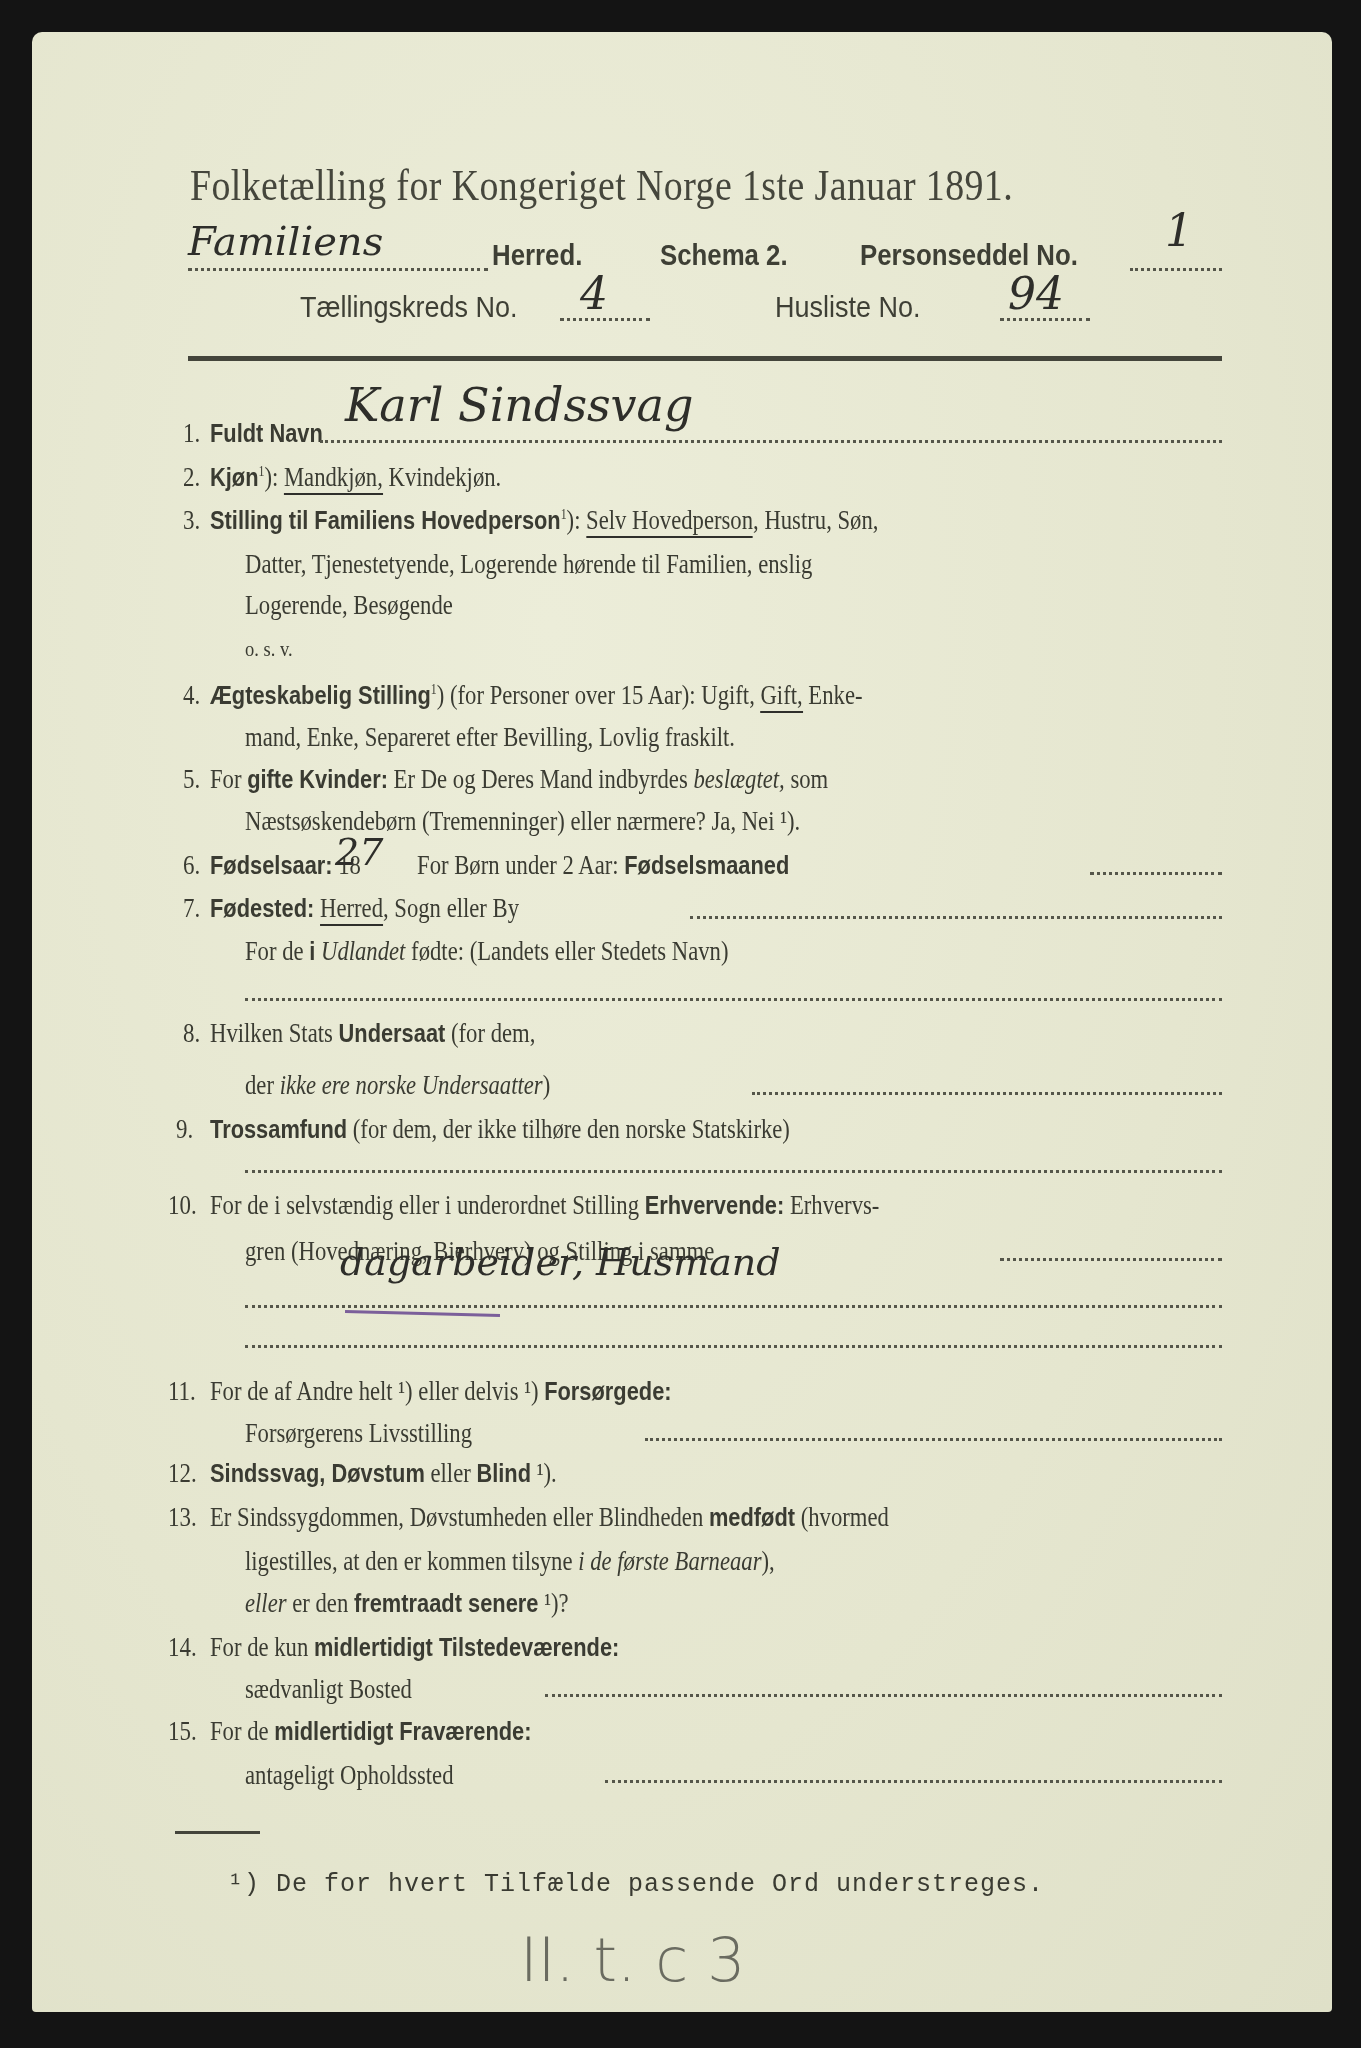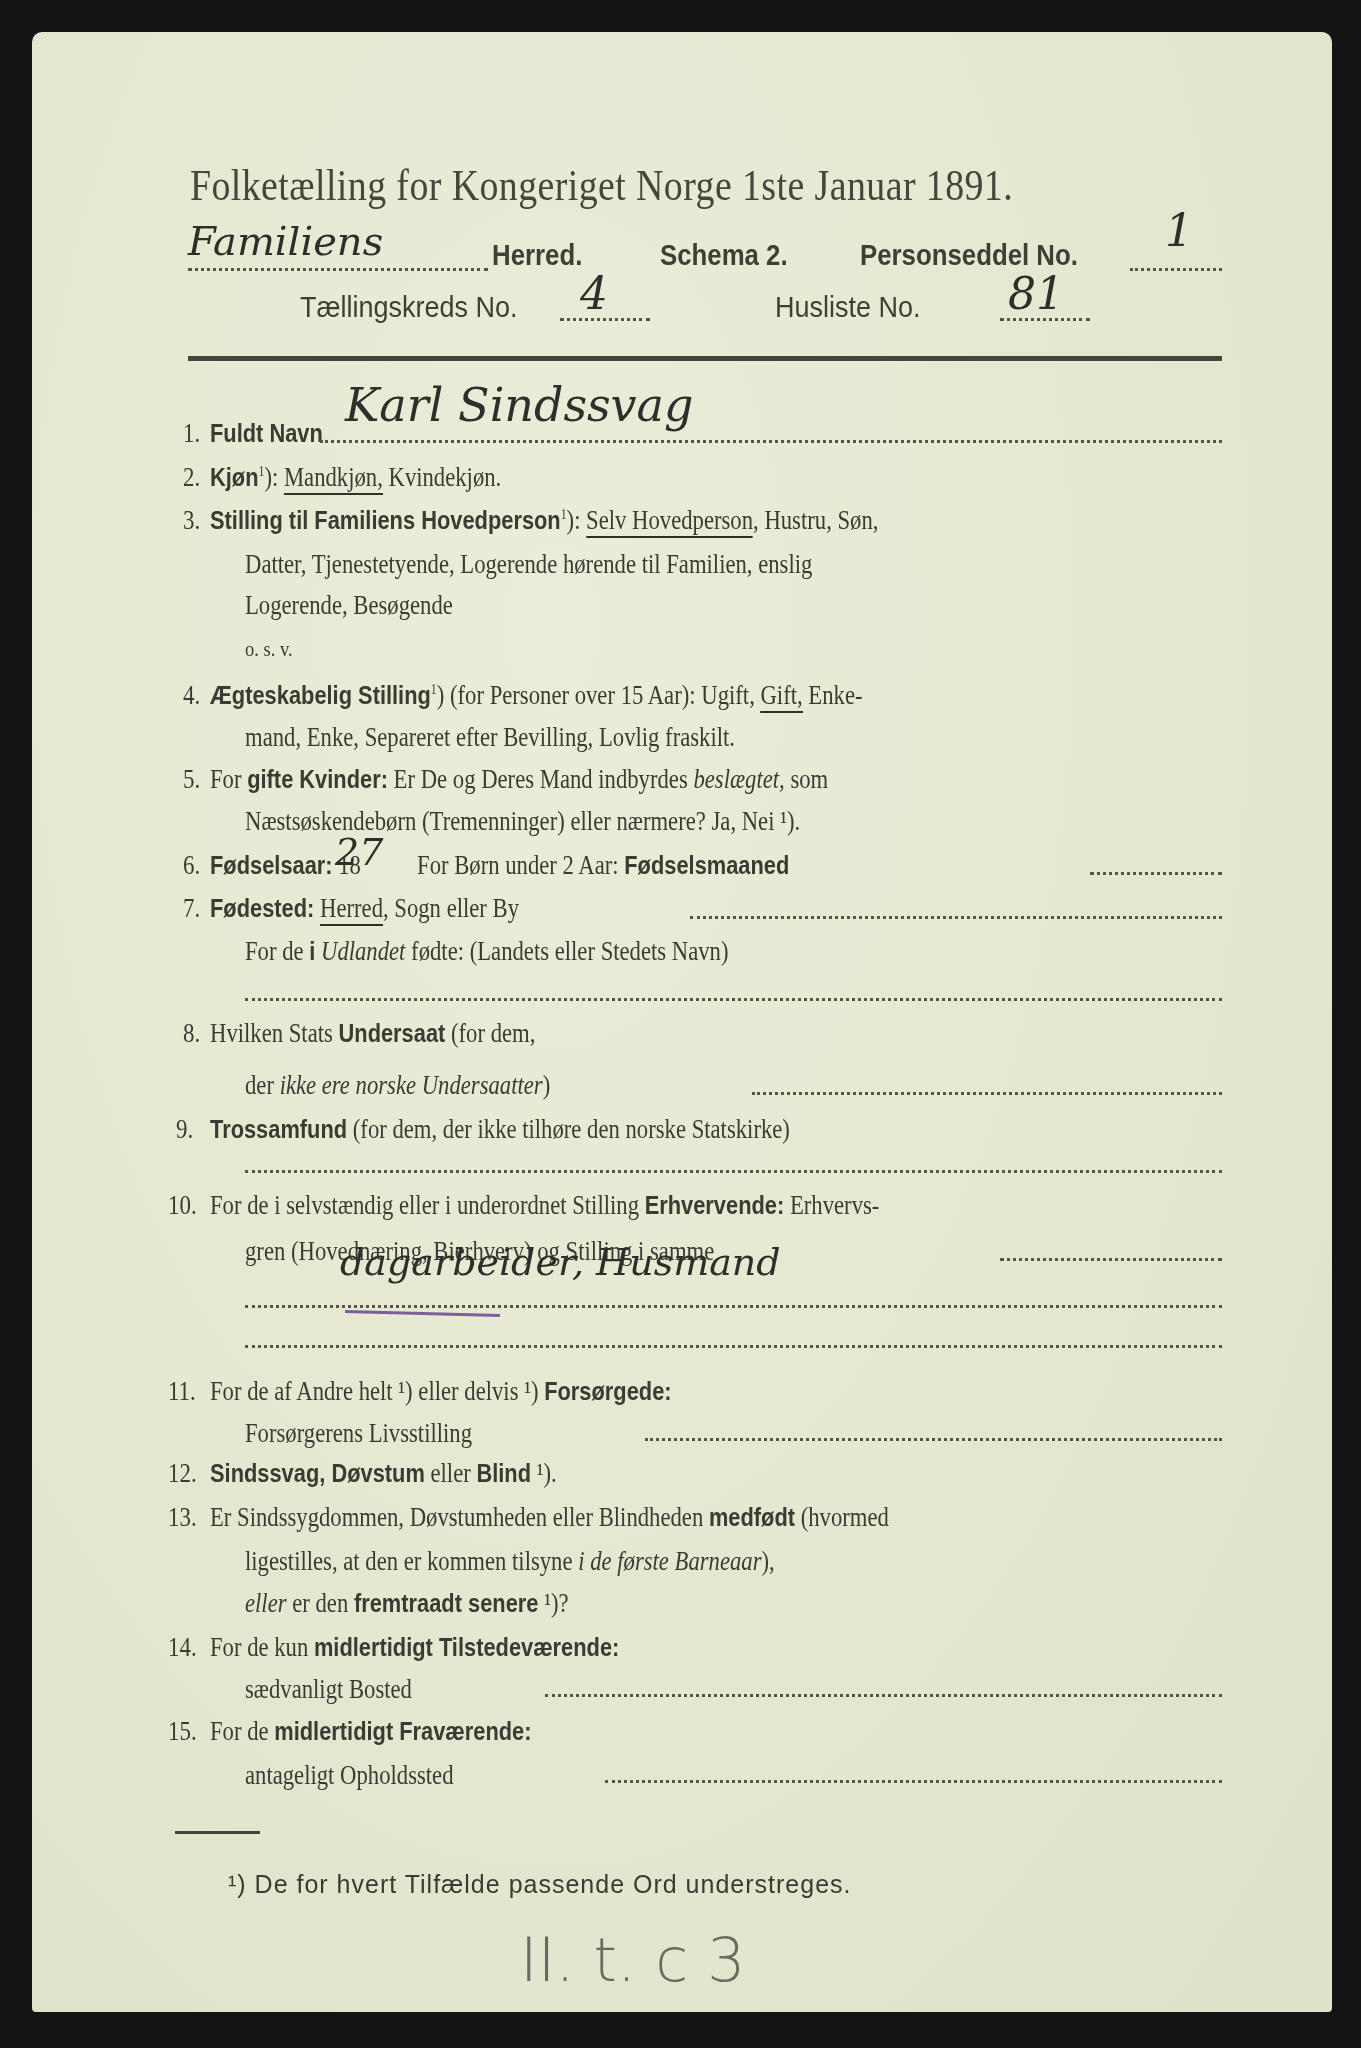--- a/index.html
+++ b/index.html
@@ -20,21 +20,21 @@
   .head2 { font-size: 30px; font-family: "Liberation Sans", sans-serif; font-weight: bold; color: #3e3f35; transform: scaleX(0.86); transform-origin: left center; }
   .head3 { font-size: 30px; font-family: "Liberation Sans", sans-serif; color: #3e3f35; }
   .hand { font-family: "DejaVu Serif", serif; font-style: italic; color: #2e2e2a; }
   .dots { border-bottom: 3px dotted #55564a; height: 0; position: absolute; }
   .rule { position: absolute; background: #44453b; }
   .num { position: absolute; font-size: 27px; color: #3a3b32; transform: scaleX(0.85); transform-origin: left center; }
   .line { position: absolute; font-size: 27px; color: #3a3b32; white-space: nowrap; transform: scaleX(0.84); transform-origin: left center; }
   .line b { font-family: "Liberation Sans", sans-serif; font-weight: bold; font-size: 26px; }
   .line i { font-style: italic; }
   .u { border-bottom: 2px solid #2f2f2b; padding-bottom: 1px; }
-  .footnote { font-family: Liberation Sans, sans-serif; font-size: 25px; color: #3a3b32; letter-spacing: 1px; }
+  .footnote { font-family: Liberation Mono, monospace; font-size: 25px; color: #3a3b32; letter-spacing: 1px; }
   .pencil { color: #6a6b60; font-family: "DejaVu Sans", sans-serif; font-size: 60px; font-weight: 300; }
   .purple-line { position: absolute; background: #7b5f9a; height: 3px; transform: rotate(1.5deg); }
 </style>
 </head>
 <body>
 
 <div class="paper"></div>
 
 <div class="abs title" style="left:190px; top:160px;">Folketælling for Kongeriget Norge 1ste Januar 1891.</div>
 
@@ -44,21 +44,21 @@
 <div class="abs head2" style="left:660px; top:238px;">Schema 2.</div>
 <div class="abs head2" style="left:860px; top:238px;">Personseddel No.</div>
 <div class="dots" style="left:1130px; top:268px; width:92px;"></div>
 <div class="abs hand" style="left:1165px; top:205px; font-size:44px;">1</div>
 
 <div class="abs head3" style="left:300px; top:290px; transform:scaleX(0.9); transform-origin:left;">Tællingskreds No.</div>
 <div class="dots" style="left:560px; top:318px; width:90px;"></div>
 <div class="abs hand" style="left:580px; top:268px; font-size:44px;">4</div>
 <div class="abs head3" style="left:775px; top:290px; transform:scaleX(0.9); transform-origin:left;">Husliste No.</div>
 <div class="dots" style="left:1000px; top:318px; width:90px;"></div>
-<div class="abs hand" style="left:1008px; top:268px; font-size:44px;">81</div>
+<div class="abs hand" style="left:1008px; top:268px; font-size:44px;">94</div>
 
 <div class="rule" style="left:188px; top:356px; width:1034px; height:5px;"></div>
 
 <div class="num" style="left:183px; top:418px;">1.</div>
 <div class="line" style="left:210px; top:418px;"><b>Fuldt Navn</b></div>
 <div class="dots" style="left:320px; top:440px; width:902px;"></div>
 <div class="abs hand" style="left:345px; top:378px; font-size:46px;">Karl Sindssvag</div>
 
 <div class="num" style="left:183px; top:462px;">2.</div>
 <div class="line" style="left:210px; top:462px;"><b>Kjøn</b><sup style="font-size:14px">1</sup><span>): </span><span class="u">Mandkjøn,</span><span> Kvindekjøn.</span></div>

